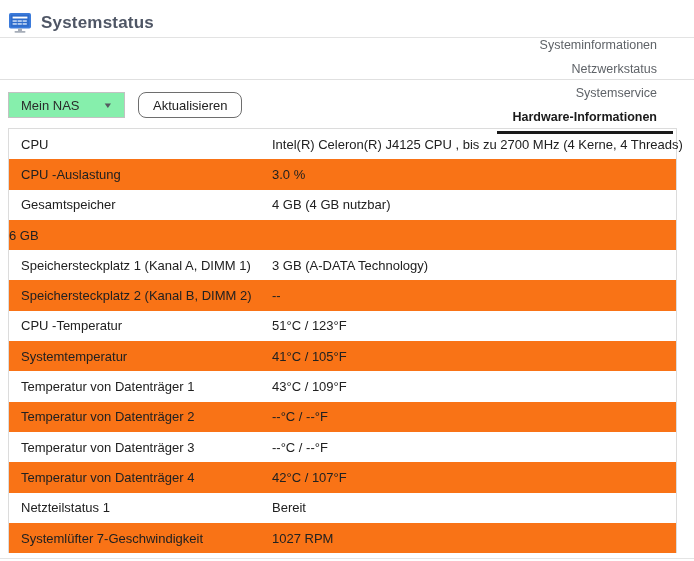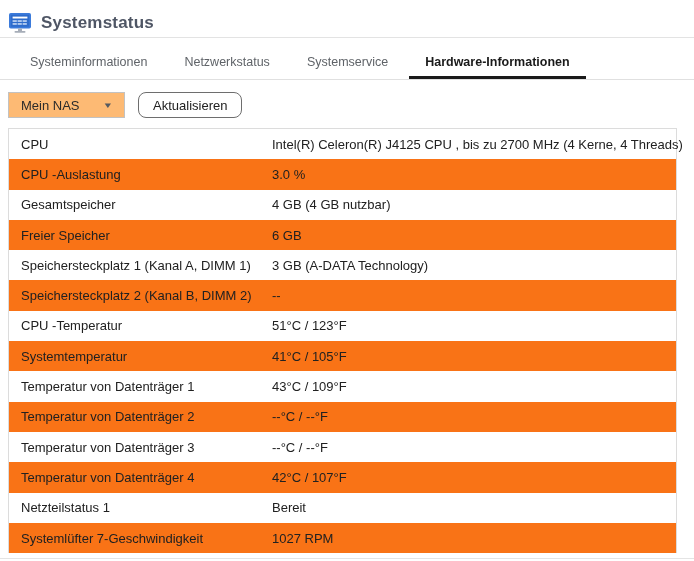--- a/index.html
+++ b/index.html
@@ -6,28 +6,28 @@
   html, body { width: 694px; height: 561px; background: #ffffff; overflow: hidden; }
   body { font-family: "Liberation Sans", sans-serif; color: #212121; position: relative; }
 
   
   .header { display: flex; align-items: center; padding: 8px 0 0 9px; height: 37px; }
   .header .app-icon { width: 22px; height: 20px; margin-right: 10px; flex: 0 0 auto; }
   .header .title { font-size: 17px; font-weight: 700; color: #4f5665; letter-spacing: 0.2px; }
   .divider { border-top: 1px solid #e3e3e3; }
 
   
-  .tabbar { height: 42px; display: flex; align-items: flex-end; padding-left: 30px; border-bottom: 1px solid #e0e0e0; }
+  .tabbar { height: 42px; display: flex; align-items: flex-end; padding-left: 30px; border-bottom: 1px solid #e0e0e0; flex-direction: column; }
   .tab { font-size: 12.5px; color: #5f6368; padding-bottom: 10px; margin-right: 37px; cursor: pointer; white-space: nowrap; }
   .tab.active { color: #1a1a1a; font-weight: 700; position: relative; }
   .tab.active::after { content: ""; position: absolute; left: -16px; right: -16px; bottom: 0; height: 3px; background: #1a1a1a; }
 
   
   .controls { display: flex; align-items: center; margin: 12px 0 0 8px; height: 26px; }
-  .select-box { width: 117px; height: 26px; border: 1px solid #c2c2c2; background: #fdba74; display: flex; align-items: center; justify-content: space-between; padding: 0 12px; cursor: pointer; }
+  .select-box { width: 117px; height: 26px; border: 1px solid #c2c2c2; background: #86efac; display: flex; align-items: center; justify-content: space-between; padding: 0 12px; cursor: pointer; }
   .select-box .select-value { font-size: 13px; color: #2b2b2b; }
   .select-box .caret { font-size: 8px; color: #555a60; transform: scaleX(1.35); }
   .refresh-btn { margin-left: 13px; height: 26px; min-width: 96px; padding: 0 14px; background: #ffffff; border: 1px solid #6e6e6e; border-radius: 8px; font-family: "Liberation Sans", sans-serif; font-size: 13px; color: #212121; cursor: pointer; }
 
   
   .info-table { margin: 10px 17px 0 8px; border: 1px solid #dcdcdc; border-bottom: none; }
   .row { display: flex; height: 30.3px; align-items: center; background: #ffffff; }
   .row.alt { background: #f97316; }
   .cell { font-size: 13px; color: #212121; white-space: nowrap; }
   .cell.label { width: 263px; padding-left: 12px; flex: 0 0 auto; }
@@ -79,21 +79,20 @@
     </div>
     <div class="row alt">
       <div class="cell label">CPU -Auslastung</div>
       <div class="cell value">3.0 %</div>
     </div>
     <div class="row">
       <div class="cell label">Gesamtspeicher</div>
       <div class="cell value">4 GB (4 GB nutzbar)</div>
     </div>
     <div class="row alt">
-      <div class="cell label">Freier Speicher</div>
       <div class="cell value">6 GB</div>
     </div>
     <div class="row">
       <div class="cell label">Speichersteckplatz 1 (Kanal A, DIMM 1)</div>
       <div class="cell value">3 GB (A-DATA Technology)</div>
     </div>
     <div class="row alt">
       <div class="cell label">Speichersteckplatz 2 (Kanal B, DIMM 2)</div>
       <div class="cell value">--</div>
     </div>

